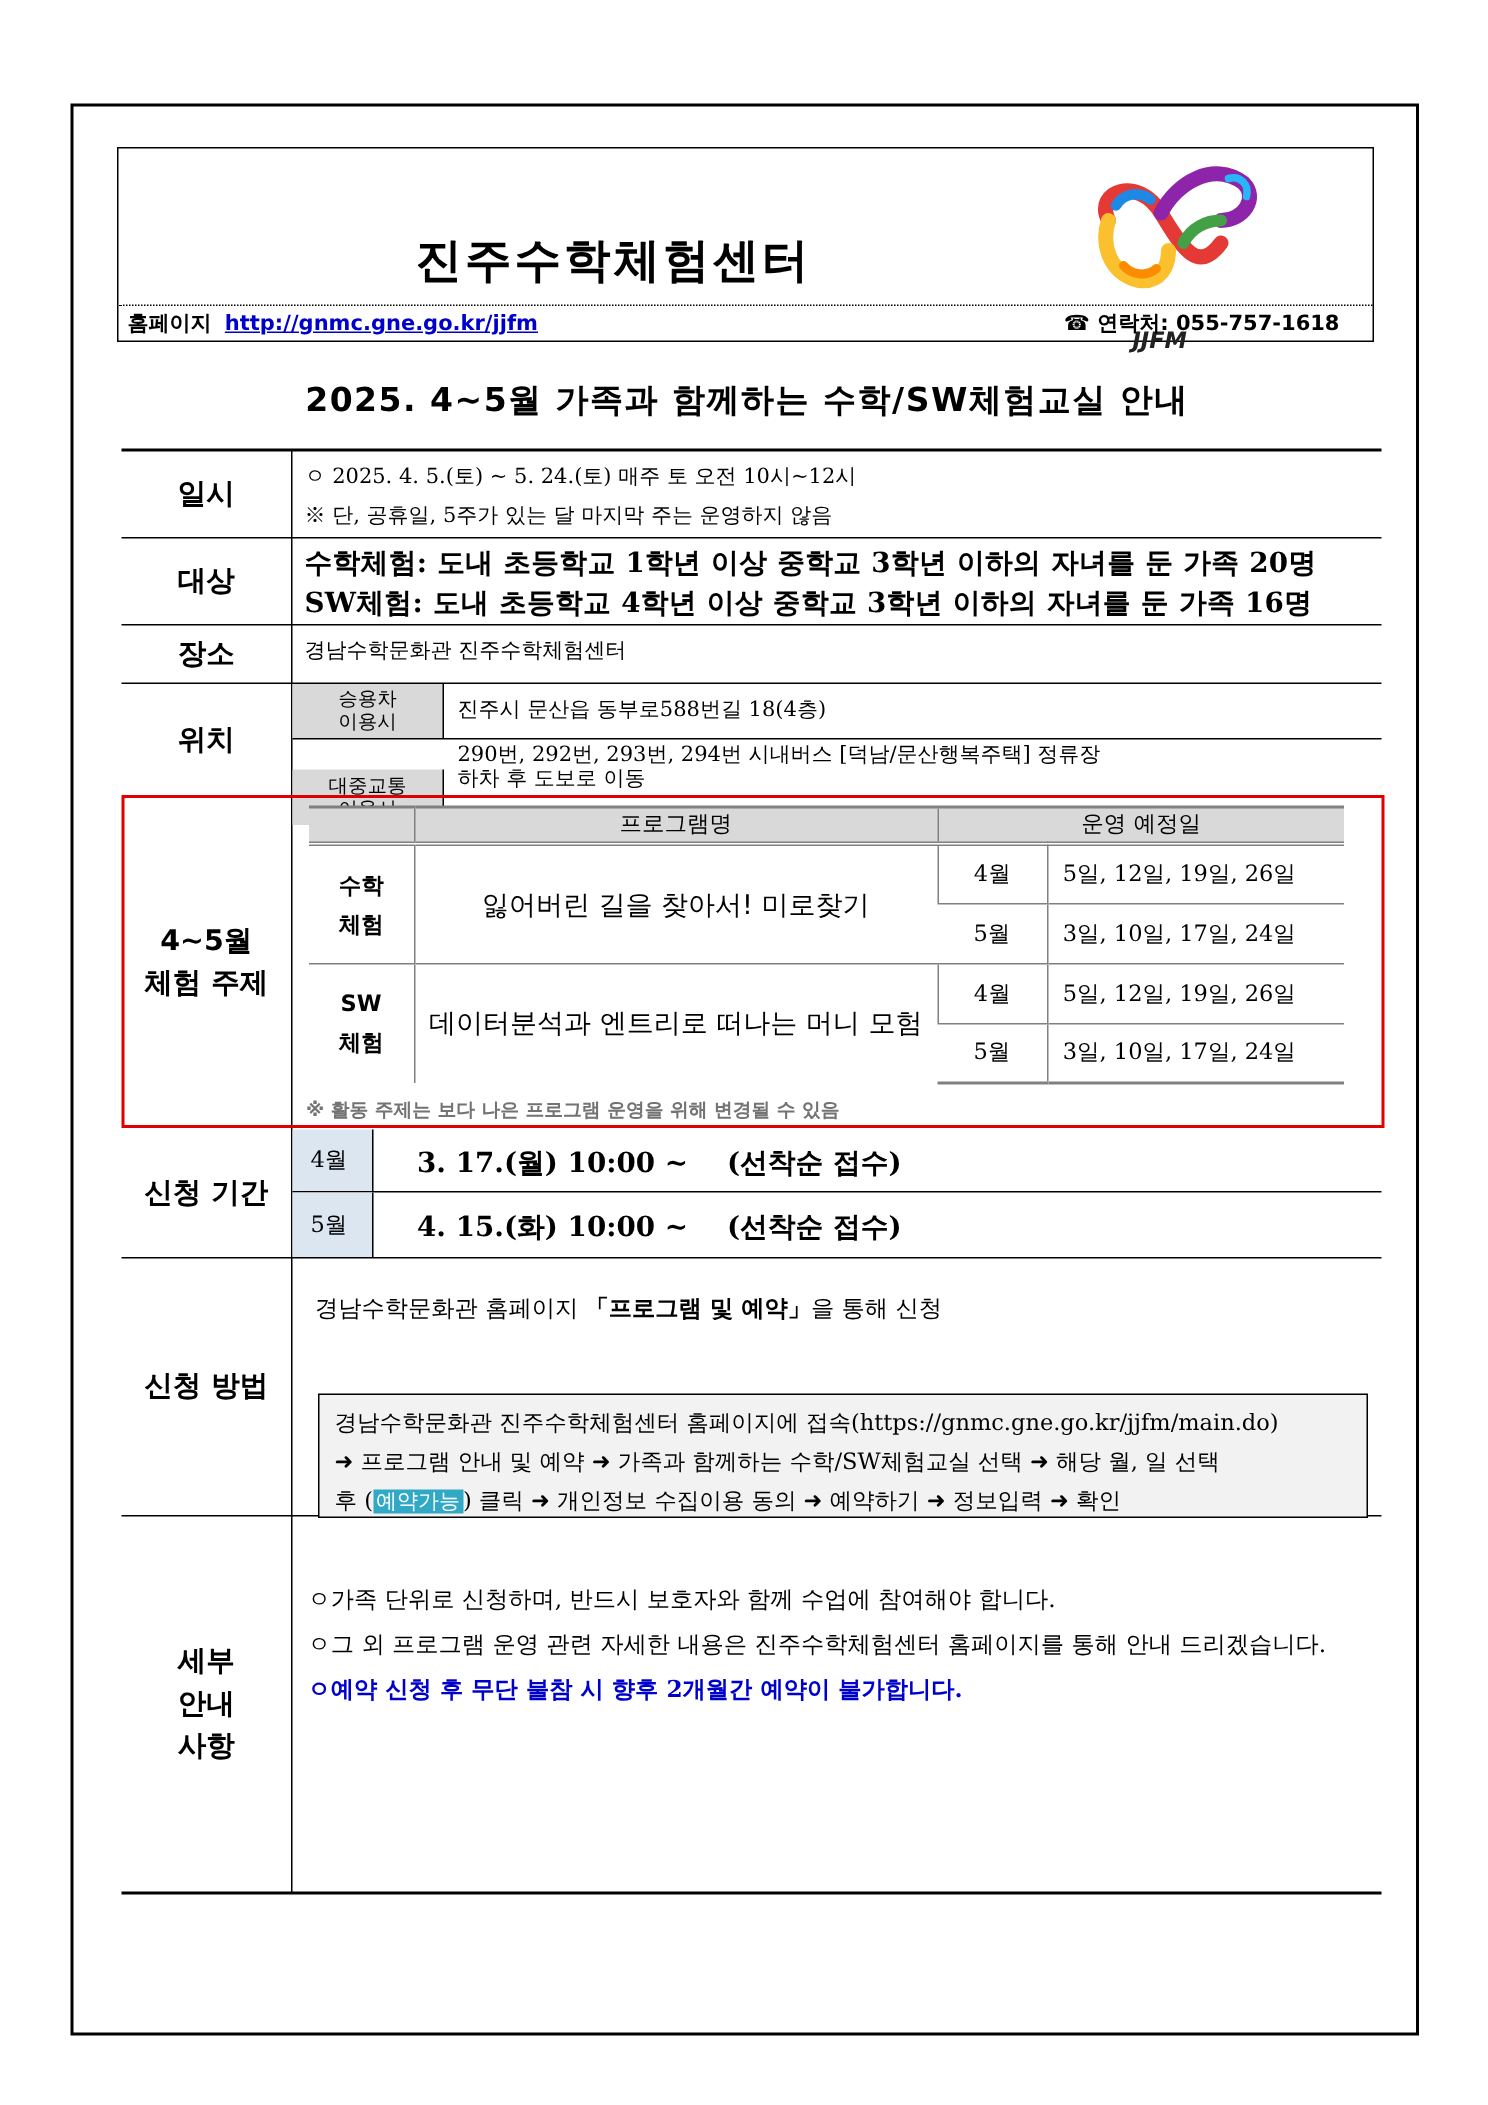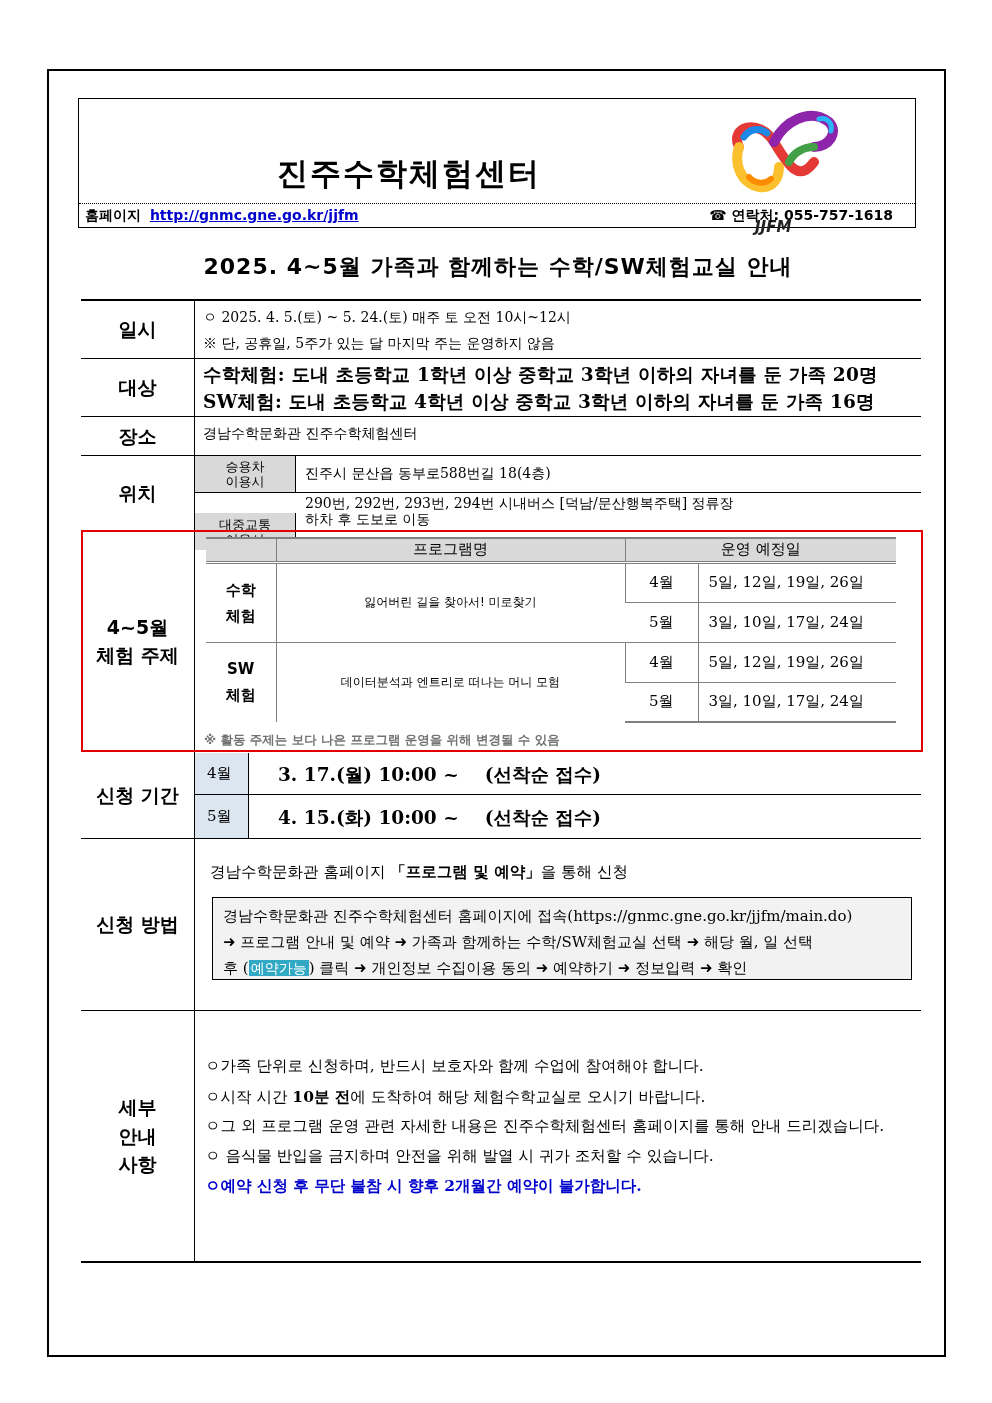--- a/index.html
+++ b/index.html
@@ -37,34 +37,34 @@
 
   
   .red-box { position: absolute; left: 81px; top: 530px; width: 842px; height: 222px; border: 2px solid #e00000; }
   .prog-table { position: absolute; left: 206px; top: 537px; width: 690px; border-collapse: collapse; font-size: 15px; }
   .prog-table th { background: #d9d9d9; font-weight: normal; height: 24px; border-top: 2px solid #808080; border-bottom: 3px double #808080; border-left: 1px solid #808080; }
   .prog-table th:first-child { border-left: none; }
   .prog-table td { border-left: 1px solid #808080; border-top: 1px solid #808080; text-align: center; height: 40px; }
   .prog-table td:first-child { border-left: none; }
   .prog-table tr:last-child td { border-bottom: 2px solid #808080; }
   .prog-table td.cat { font-family: "DejaVu Sans", sans-serif; font-weight: bold; font-size: 15px; line-height: 26px; width: 70px; }
-  .prog-table td.name { font-family: "DejaVu Sans", sans-serif; font-size: 12px; width: 349px; }
+  .prog-table td.name { font-family: "DejaVu Sans", sans-serif; font-size: 18px; width: 349px; }
   .prog-table td.month { width: 73px; }
   .prog-table td.dates { text-align: left; padding-left: 10px; }
   .prog-note { position: absolute; left: 204px; top: 732px; font-family: "DejaVu Sans", sans-serif; font-weight: bold; font-size: 12.5px; color: #737373; }
 
   
   .period-month { position: absolute; left: 195px; width: 54px; background: #dce6f1; border-right: 1px solid #000; font-size: 15px; display: flex; align-items: center; padding-left: 12px; }
   .period-text { position: absolute; left: 278px; font-family: "DejaVu Serif", serif; font-weight: bold; font-size: 18.5px; white-space: nowrap; }
   .period-text .gap { display: inline-block; width: 26px; }
 
   
   .method-intro { position: absolute; left: 210px; top: 862px; font-size: 15.5px; white-space: nowrap; }
   .method-intro b { font-family: "DejaVu Sans", sans-serif; }
-  .method-box { position: absolute; left: 212px; top: 897px; width: 700px; height: 83px; background: #f2f2f2; border: 1px solid #000; padding: 5px 10px; font-size: 15px; line-height: 26px; }
+  .method-box { position: absolute; left: 212px; top: 929px; width: 700px; height: 83px; background: #f2f2f2; border: 1px solid #000; padding: 5px 10px; font-size: 15px; line-height: 26px; }
   .badge { background: #31a8c4; color: #fff; padding: 0 2px; font-family: "DejaVu Sans", sans-serif; font-size: 14px; }
   .arrow { font-family: "DejaVu Sans", sans-serif; font-weight: bold; }
 
   
   .details { position: absolute; left: 205px; top: 1052px; font-size: 15.5px; line-height: 29.5px; }
   .details .item { white-space: nowrap; }
   .details .warn { color: #0000cc; font-weight: bold; }
 </style>
 </head>
 <body>
@@ -212,19 +212,15 @@
   </div>
 </div>
 
 <div class="label" style="top:1011px; height:250px;">
   <span>세부</span>
   <span>안내</span>
   <span>사항</span>
 </div>
 <div class="details">
   <div class="item">ㅇ가족 단위로 신청하며, 반드시 보호자와 함께 수업에 참여해야 합니다.</div>
-  <div class="item">
-    <span>ㅇ시작 시간 </span><b>10분 전</b><span>에 도착하여 해당 체험수학교실로 오시기 바랍니다.</span>
-  </div>
   <div class="item">ㅇ그 외 프로그램 운영 관련 자세한 내용은 진주수학체험센터 홈페이지를 통해 안내 드리겠습니다.</div>
-  <div class="item">ㅇ 음식물 반입을 금지하며 안전을 위해 발열 시 귀가 조처할 수 있습니다.</div>
   <div class="item warn">ㅇ예약 신청 후 무단 불참 시 향후 2개월간 예약이 불가합니다.</div>
 </div>
 
 </body></html>

